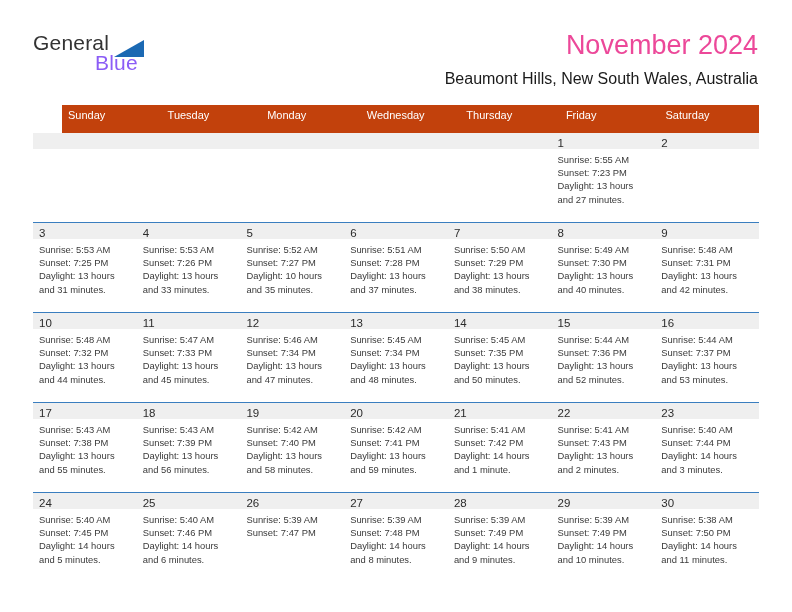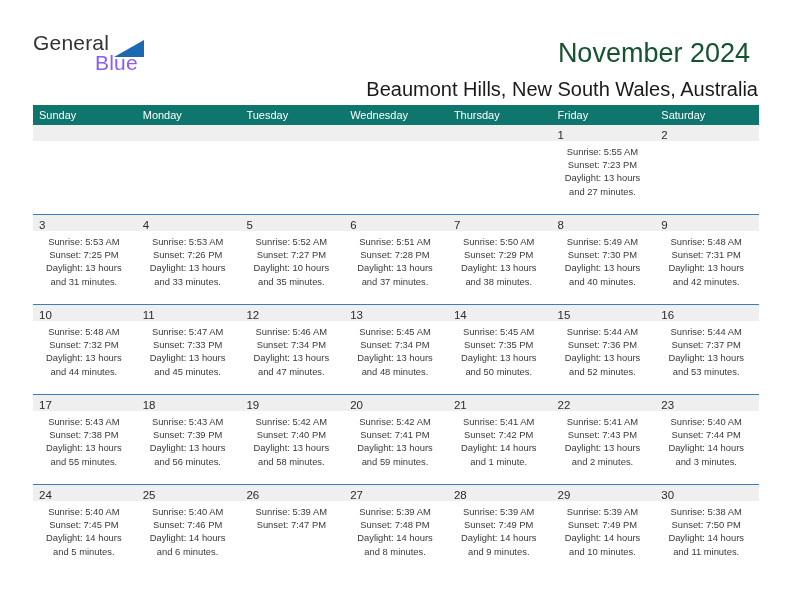--- a/index.html
+++ b/index.html
@@ -66,45 +66,46 @@
   }
 
   .title-block {
     position: absolute;
     right: 0;
     top: 0;
     text-align: right;
   }
   .month-title {
     font-size: 27px;
-    color: #14532d;
+    color: #ec4899;
     line-height: 34px;
     white-space: nowrap;
     font-weight: normal;
-    margin: 8px;
+    margin: 0;
   }
   .location-title {
-    font-size: 20px;
+    font-size: 16px;
     color: #1a1a1a;
     line-height: 22px;
     margin-top: 6px;
     white-space: nowrap;
   }
 
   
   .calendar {
     position: absolute;
     left: 33px;
     top: 105px;
     width: 726px;
   }
   .weekday-row {
     display: flex;
-    background: #0f766e;
-    height: 20px;
+    background: #c2410c;
+    height: 28px;
+    margin-left: 29px;
   }
   .weekday {
     flex: 1 1 0;
     font-size: 11px;
     color: #ffffff;
     line-height: 20px;
     padding-left: 6px;
     box-sizing: border-box;
     overflow: hidden;
     white-space: nowrap;
@@ -135,21 +136,20 @@
     background: #efefef;
   }
   .day-number {
     font-size: 11.5px;
     color: #2b2b2b;
     line-height: 16px;
   }
   .day-info {
     padding: 4px 8px 0 6px;
     box-sizing: border-box;
-    text-align: center;
   }
   .info-line {
     font-size: 9.4px;
     line-height: 13.2px;
     color: #3a3a3a;
     white-space: nowrap;
   }
   .info-line.wrap {
     white-space: normal;
   }
@@ -170,22 +170,22 @@
     <div class="title-block">
       <div class="month-title">November 2024</div>
       <div class="location-title">Beaumont Hills, New South Wales, Australia</div>
     </div>
 
   </div>
 
   <div class="calendar">
     <div class="weekday-row" id="weekday-row">
         <div class="weekday">Sunday</div>
+        <div class="weekday">Tuesday</div>
         <div class="weekday">Monday</div>
-        <div class="weekday">Tuesday</div>
         <div class="weekday">Wednesday</div>
         <div class="weekday">Thursday</div>
         <div class="weekday">Friday</div>
         <div class="weekday">Saturday</div>
       </div>
     <div id="weeks-container">
         <div class="week-row">
           <div class="day-cell empty">
             <div class="day-number-band"><span class="day-number"></span></div>
           </div>

